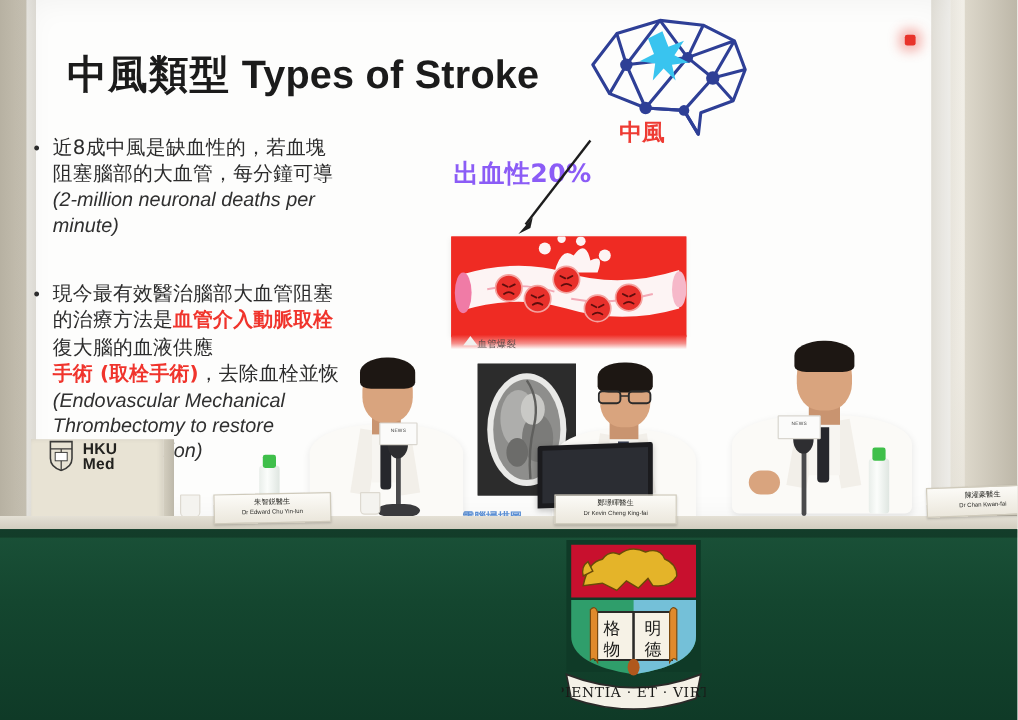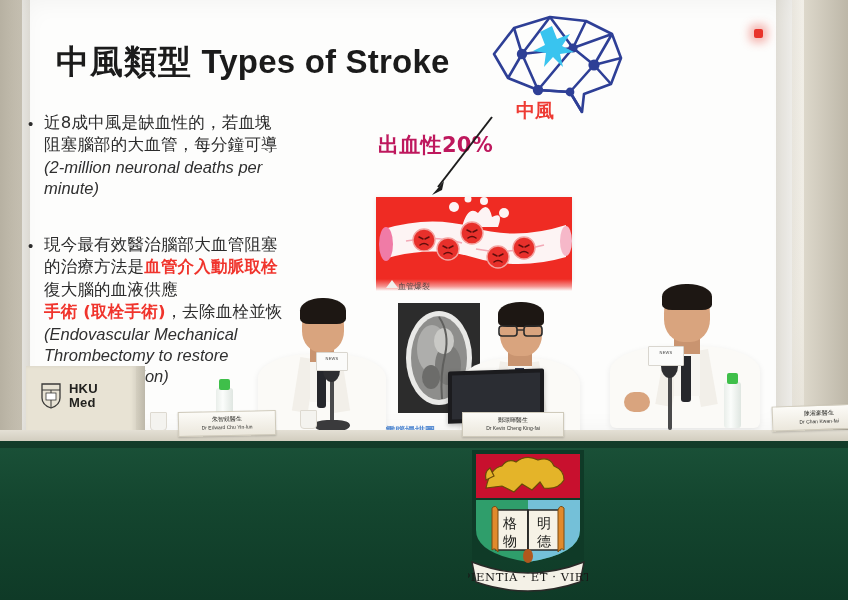--- a/index.html
+++ b/index.html
@@ -33,21 +33,21 @@
   .bullet .dot{position:absolute;left:2px;top:2px;font-size:15px;line-height:1.36;}
   .cjkline{font-family:"DejaVu Sans","Liberation Sans",sans-serif;letter-spacing:.2px;}
   .red{color:#f0342c;font-weight:bold;}
   .eng-ital{font-style:italic;font-size:16.5px;line-height:1.3;color:#2f2f2f;}
 
   
   .brain{position:absolute;left:478px;top:8px;width:180px;height:110px;}
   .brain-label{position:absolute;left:516px;top:98px;font-size:19px;color:#ee3b33;font-weight:bold;
        font-family:"DejaVu Sans","Liberation Sans",sans-serif;}
 
-  .hemo-label{position:absolute;left:378px;top:131px;font-size:21px;font-weight:bold;color:#be185d;
+  .hemo-label{position:absolute;left:378px;top:131px;font-size:21px;font-weight:bold;color:#8b5cf6;
        font-family:"DejaVu Sans","Liberation Sans",sans-serif;letter-spacing:.3px;}
 
   .arrow-svg{position:absolute;left:420px;top:115px;width:80px;height:85px;}
 
   
   .vessel{position:absolute;left:376px;top:197px;width:196px;height:84px;background:#ef2b23;overflow:hidden;
           box-shadow:0 1px 5px rgba(0,0,0,.08);}
   .vessel-cap{position:absolute;left:376px;top:279px;width:196px;height:12px;
           background:linear-gradient(180deg,#ef2b23,#f5908c 60%,#fdfdfc);}
   .vessel-label{position:absolute;left:398px;top:281px;font-size:8px;color:#3a3a3a;
@@ -56,21 +56,21 @@
           border-left:6px solid transparent;border-right:6px solid transparent;border-bottom:8px solid #f0f0ee;}
 
   
   .ct{position:absolute;left:398px;top:303px;width:82px;height:110px;background:#2a2a2a;overflow:hidden;}
   .ct-label{position:absolute;left:385px;top:424px;font-size:10px;color:#5b8fd4;font-weight:bold;
           font-family:"DejaVu Sans","Liberation Sans",sans-serif;}
 
   
   .hkumed{position:absolute;left:26px;top:366px;width:110px;height:69px;background:#e8e3d4;
           box-shadow:-2px 0 4px rgba(0,0,0,.08) inset;}
-  .hkumed .inner{position:absolute;left:14px;top:16px;display:flex;align-items:center;gap:7px;}
+  .hkumed .inner{position:absolute;left:14px;top:0;display:flex;align-items:flex-end;gap:7px;}
   .hkumed .txt{font-size:13px;font-weight:bold;color:#22221f;line-height:1.02;letter-spacing:.2px;}
   .hkumed-edge{position:absolute;left:136px;top:366px;width:9px;height:69px;
           background:linear-gradient(90deg,#d4cfc0,#bdb8aa);}
 
   
   .person{position:absolute;bottom:168px;}
   .coat{position:absolute;background:#fbfaf7;border-radius:42% 42% 6px 6px / 30% 30% 6px 6px;
         box-shadow:0 2px 6px rgba(0,0,0,.08);}
   .head{position:absolute;background:#d9a47e;border-radius:47% 47% 42% 42%;}
   .hair{position:absolute;background:#1d1713;border-radius:48% 48% 20% 20%;}

